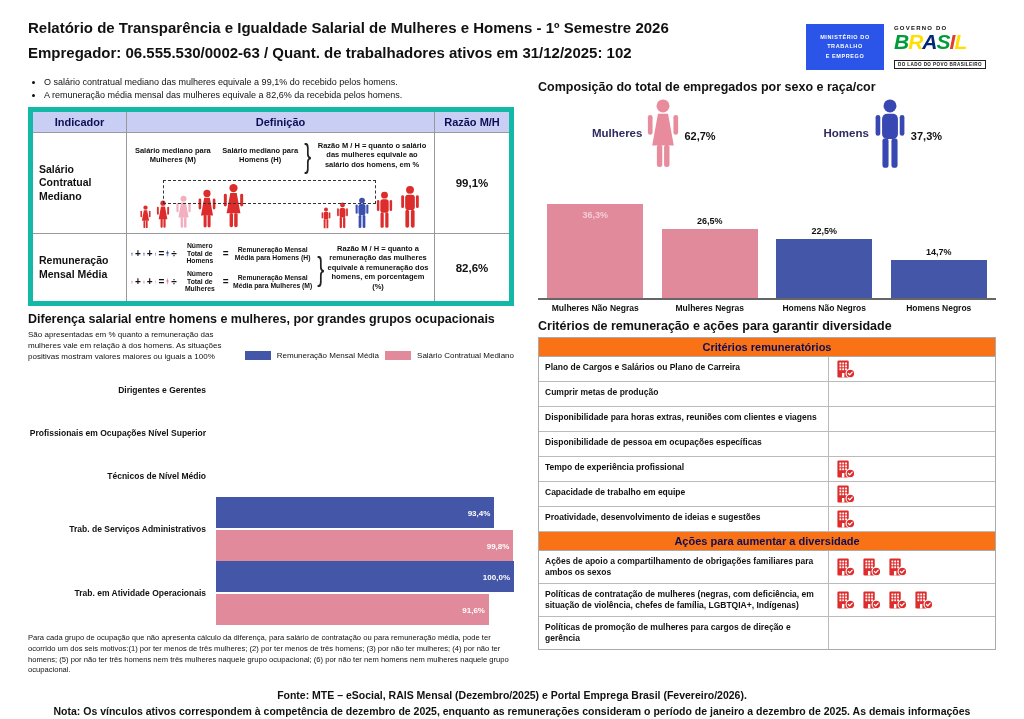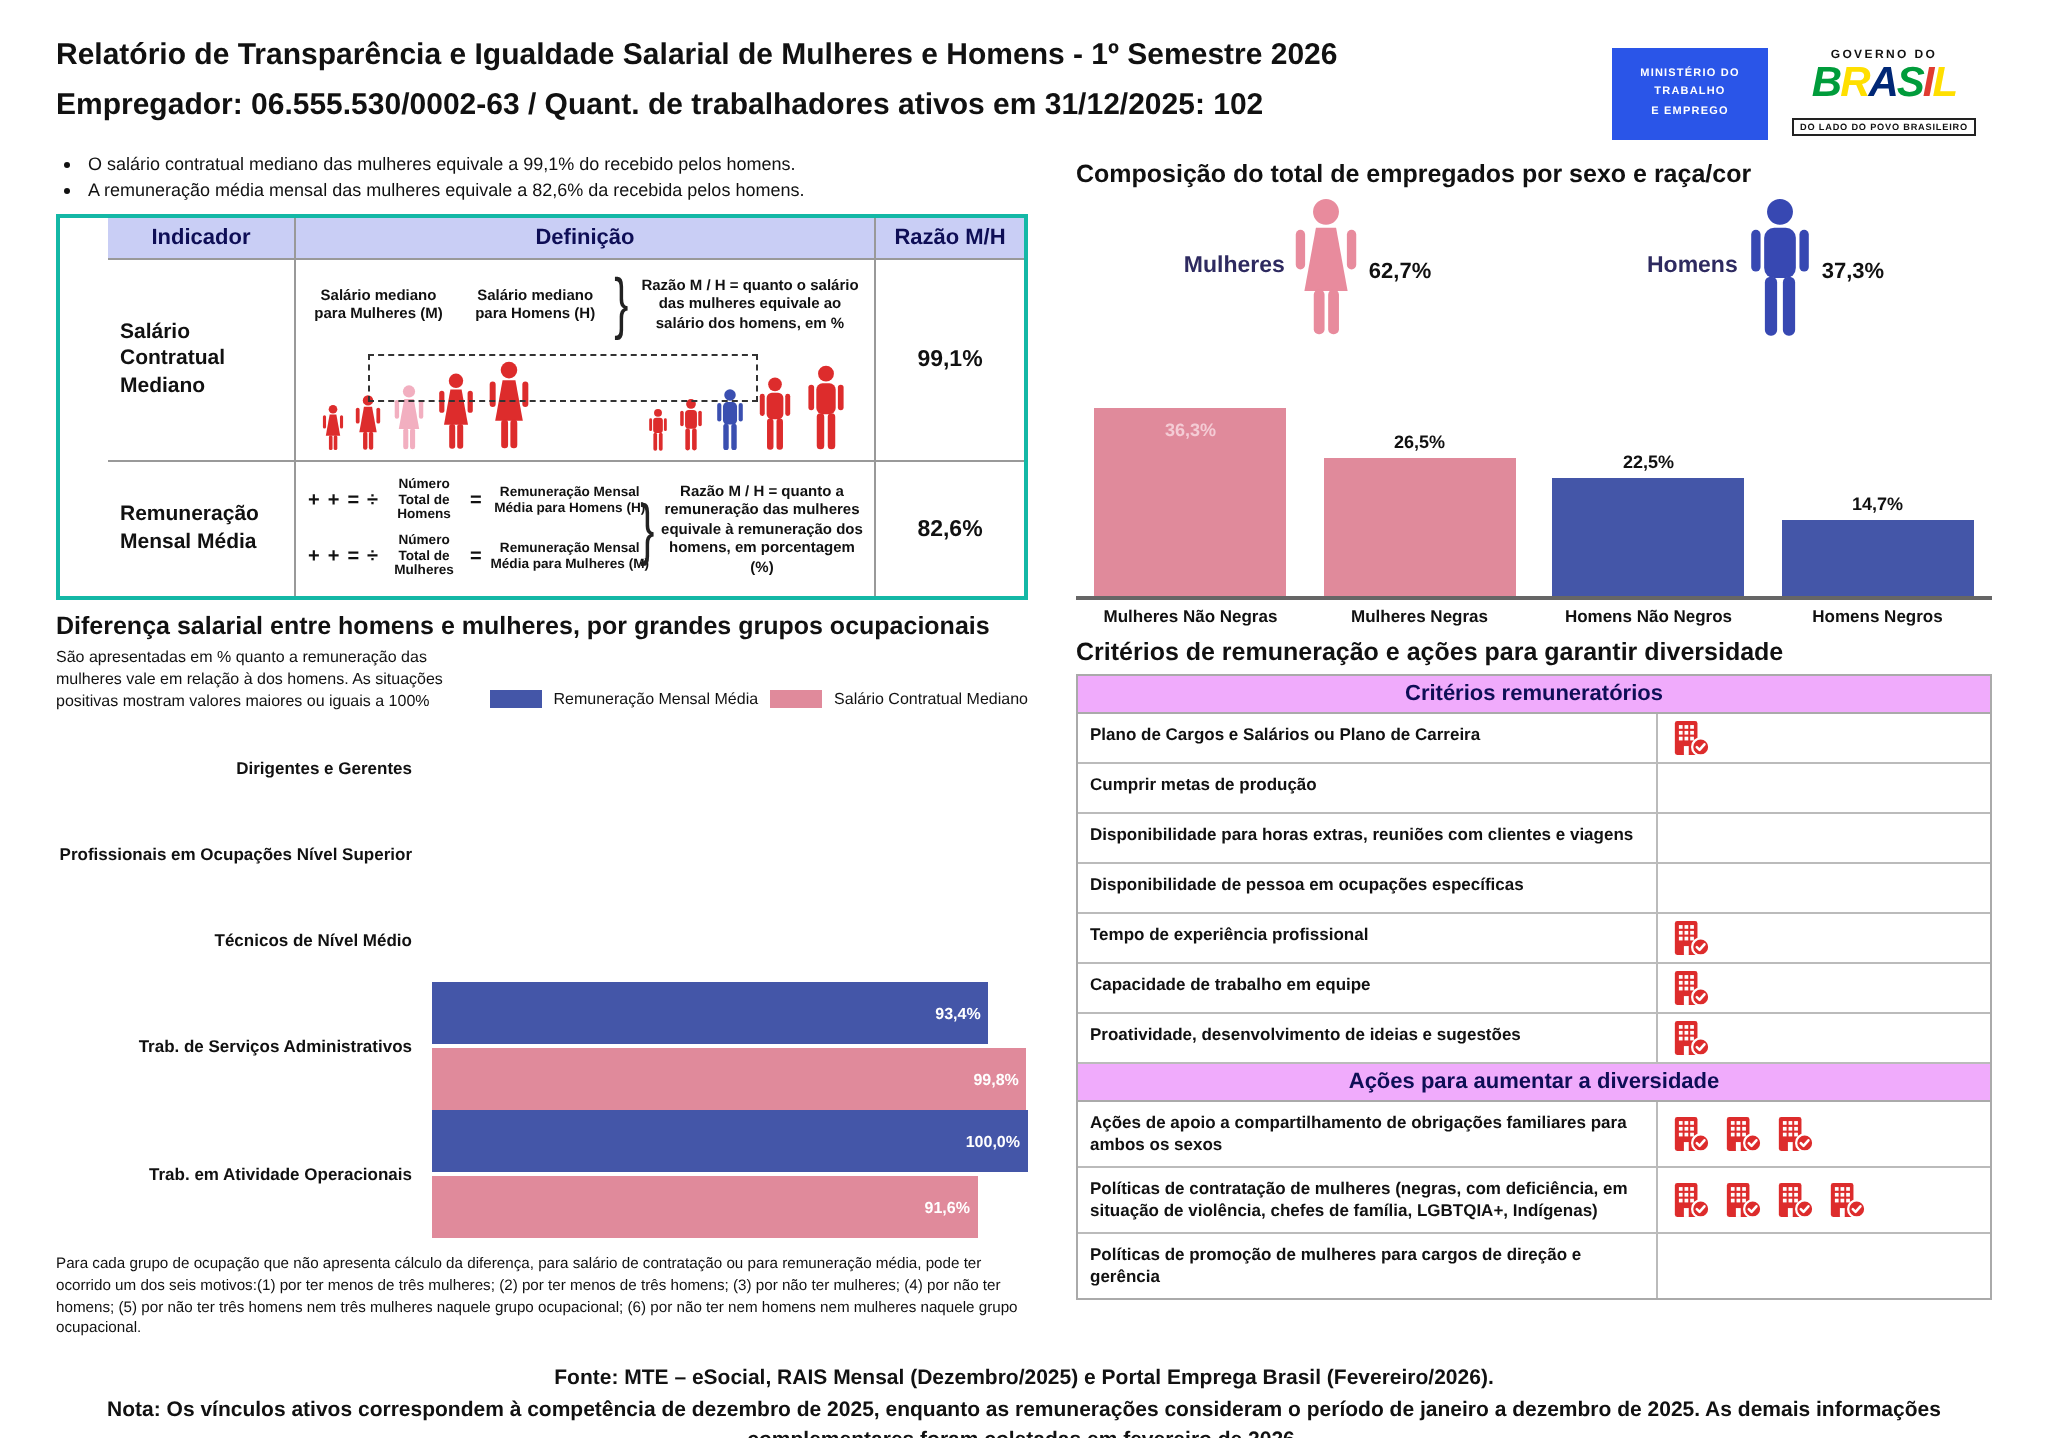--- a/index.html
+++ b/index.html
@@ -6,35 +6,35 @@
   .page{position:relative;width:1024px;height:719px;background:#fff;margin:0 auto;
         font-family:"Liberation Sans",sans-serif;color:#111;overflow:hidden;box-sizing:border-box;}
   .page *{box-sizing:border-box;}
 
   
   .header{display:flex;justify-content:space-between;align-items:flex-start;padding:16px 28px 4px;}
   .h-title{font-size:15px;font-weight:bold;line-height:1.65;}
   .logos{display:flex;gap:10px;align-items:center;margin-top:8px;margin-right:6px;}
   .logo-mte{background:#2a55e8;color:#fff;width:78px;height:46px;display:flex;flex-direction:column;
             justify-content:center;text-align:center;font-size:5.5px;font-weight:bold;letter-spacing:.6px;line-height:1.7;}
-  .logo-gov{text-align:center;width:96px;}
+  .logo-gov{text-align:left;width:96px;}
   .gov-top{font-size:6px;font-weight:bold;letter-spacing:1.2px;}
   .gov-brand{font-size:21px;font-weight:bold;font-style:italic;line-height:1;letter-spacing:-1px;}
   .gov-tagline{font-size:4.6px;font-weight:bold;border:1px solid #222;display:inline-block;padding:1px 3px;margin-top:2px;letter-spacing:.4px;}
 
   
   .columns{display:flex;padding:0 28px;gap:24px;}
   .col-left{width:486px;flex:none;}
   .col-right{flex:1;min-width:0;}
   .sec-title{font-size:12.5px;font-weight:bold;margin:6px 0 4px;}
 
   
   .bullets{margin:2px 0 7px 16px;padding:0;font-size:9px;}
   .bullets li{margin:3px 0;}
-  .sg-table{border:2px solid #14b8a6;padding-left:24px;}
+  .sg-table{border:5px solid #14b8a6;}
   .sg-head{display:flex;background:#c9cef5;font-weight:bold;font-size:11px;color:#0e0e56;}
   .sg-head>div{padding:4px 2px;text-align:center;}
   .c-ind{width:94px;flex:none;border-right:1px solid #999;}
   .c-def{flex:1;border-right:1px solid #999;min-width:0;}
   .c-ratio{width:74px;flex:none;}
   .sg-row{display:flex;border-top:1px solid #999;}
   .sg-row .c-ind{font-size:10.5px;font-weight:bold;display:flex;align-items:center;padding:4px 6px;line-height:1.25;}
   .sg-row .c-ratio{display:flex;align-items:center;justify-content:center;font-size:11.5px;font-weight:bold;}
   .def-inner{padding:5px 6px 4px;}
   .def-top{display:flex;align-items:center;gap:3px;}
@@ -78,21 +78,21 @@
   .comp-col{flex:1;display:flex;flex-direction:column;align-items:center;justify-content:flex-end;min-width:0;}
   .comp-bar{width:84%;position:relative;}
   .comp-bar.female{background:#e08a9b;}.comp-bar.male{background:#4456a8;}
   .comp-val-above{font-size:9px;font-weight:bold;margin-bottom:3px;}
   .comp-val-inside{position:absolute;top:6px;left:0;right:0;text-align:center;font-size:9px;font-weight:bold;color:#f4ccd5;}
   .comp-xlabels{display:flex;}
   .comp-xlabel{flex:1;text-align:center;font-size:8.5px;font-weight:bold;padding-top:3px;}
 
   
   .crit-table{border:1px solid #aaa;margin-top:3px;}
-  .crit-head{background:#f0abfc;text-align:center;font-size:11px;font-weight:bold;color:#0e0e56;padding:3px 2px;border-bottom:1px solid #aaa;}
+  .crit-head{background:#f97316;text-align:center;font-size:11px;font-weight:bold;color:#0e0e56;padding:3px 2px;border-bottom:1px solid #aaa;}
   .crit-row{display:flex;border-bottom:1px solid #bbb;}
   .crit-table .crit-row:last-child{border-bottom:none;}
   .crit-label{flex:1;font-size:8.5px;font-weight:bold;padding:5px 6px;line-height:1.3;border-right:1px solid #bbb;min-width:0;}
   .crit-icons{width:166px;flex:none;display:flex;align-items:center;gap:5px;padding:2px 6px;min-height:24px;}
 
   
   .footer{text-align:center;font-size:10.5px;font-weight:bold;margin-top:12px;line-height:1.5;padding:0 18px;}
 
   .hidden-defs{position:absolute;width:0;height:0;overflow:hidden;}
 </style>

